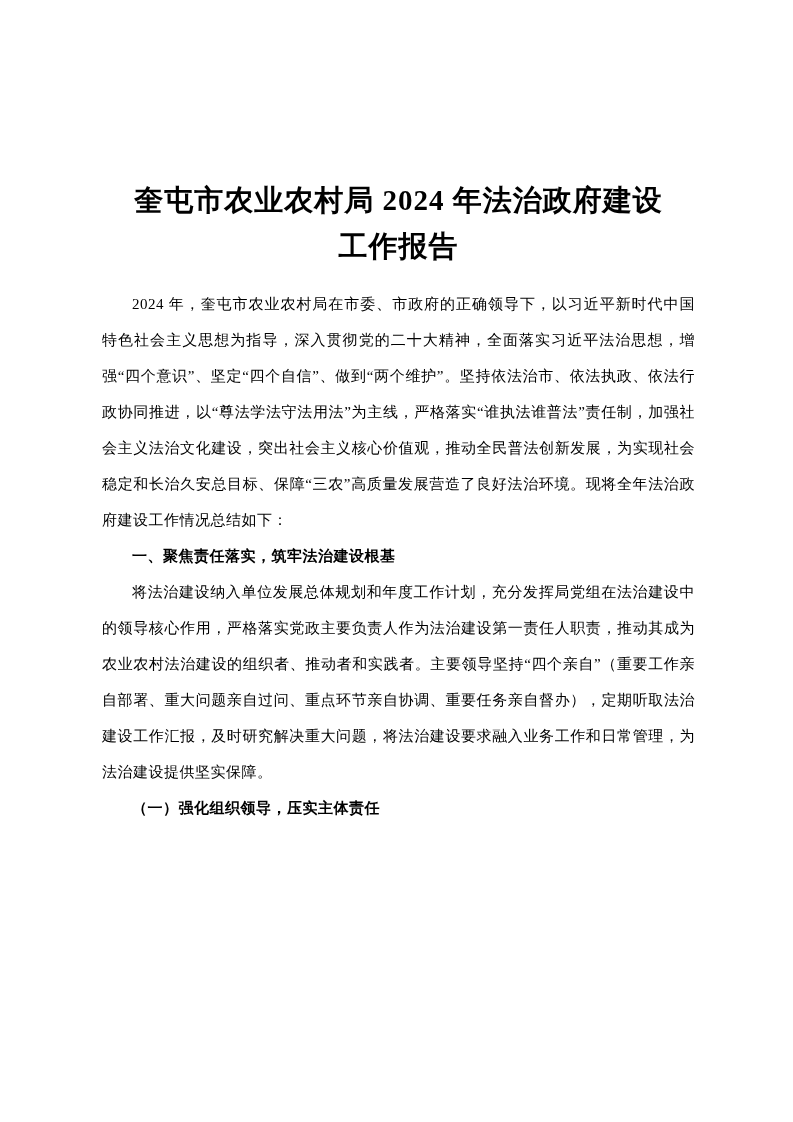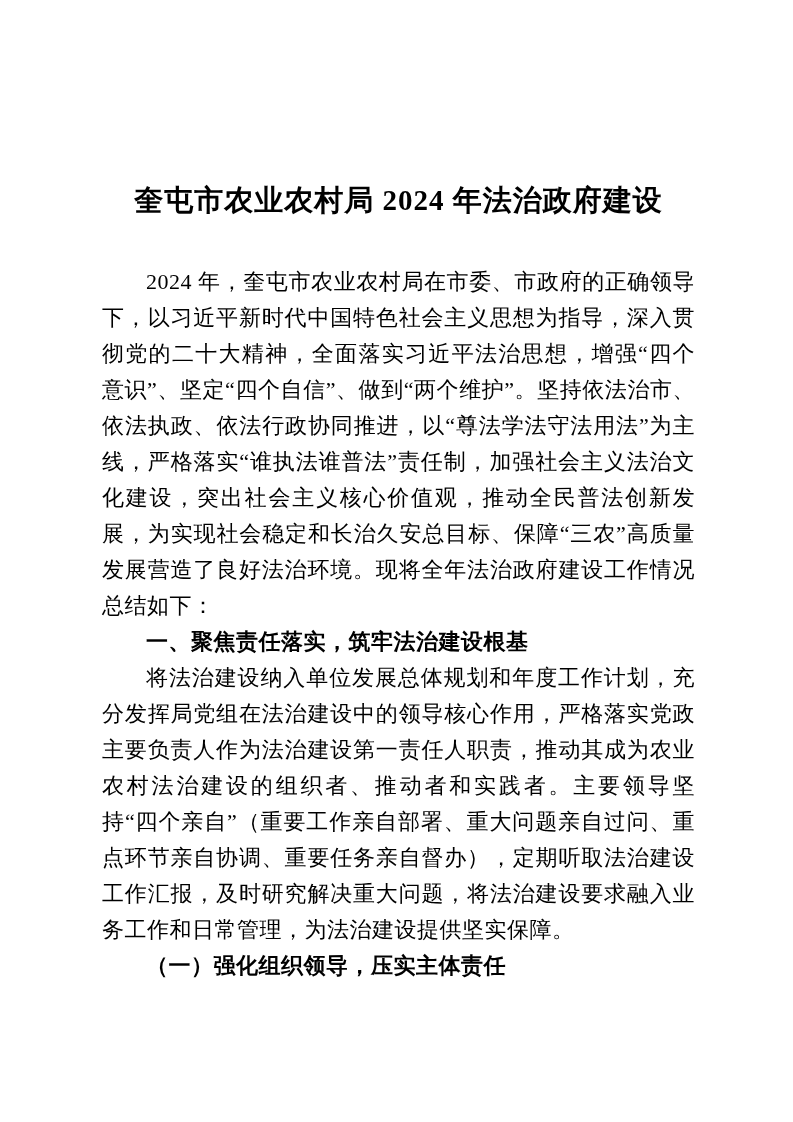--- a/index.html
+++ b/index.html
@@ -16,53 +16,54 @@
   .page {
     box-sizing: border-box;
     position: relative;
     width: 793px;
     height: 1122px;
     padding: 177px 98px 40px 102px;
     overflow: hidden;
     background: #ffffff;
   }
   .doc-title {
-    margin: 0 0 41px 0;
+    margin: 0 0 17px 0;
     font-size: 29px;
     line-height: 46px;
     font-weight: 700;
     text-align: center;
     letter-spacing: 1px;
   }
   .title-line {
     display: block;
   }
   .para {
     margin: 0;
-    font-size: 22px;
+    font-size: 15px;
     line-height: 36px;
     text-align: justify;
     text-justify: inter-ideograph;
     text-indent: 2em;
     letter-spacing: 0.5px;
   }
   .heading-1 {
     font-weight: 700;
   }
   .heading-2 {
     font-weight: 700;
   }
 </style>
 </head>
 <body>
 
 <div class="page">
 
   <h1 class="doc-title">
     <span class="title-line">奎屯市农业农村局 2024 年法治政府建设</span>
+    <span class="title-line">工作报告</span>
   </h1>
 
   <p class="para">2024 年，奎屯市农业农村局在市委、市政府的正确领导下，以习近平新时代中国特色社会主义思想为指导，深入贯彻党的二十大精神，全面落实习近平法治思想，增强“四个意识”、坚定“四个自信”、做到“两个维护”。坚持依法治市、依法执政、依法行政协同推进，以“尊法学法守法用法”为主线，严格落实“谁执法谁普法”责任制，加强社会主义法治文化建设，突出社会主义核心价值观，推动全民普法创新发展，为实现社会稳定和长治久安总目标、保障“三农”高质量发展营造了良好法治环境。现将全年法治政府建设工作情况总结如下：</p>
 
   <p class="para heading-1">一、聚焦责任落实，筑牢法治建设根基</p>
 
   <p class="para">将法治建设纳入单位发展总体规划和年度工作计划，充分发挥局党组在法治建设中的领导核心作用，严格落实党政主要负责人作为法治建设第一责任人职责，推动其成为农业农村法治建设的组织者、推动者和实践者。主要领导坚持“四个亲自”（重要工作亲自部署、重大问题亲自过问、重点环节亲自协调、重要任务亲自督办），定期听取法治建设工作汇报，及时研究解决重大问题，将法治建设要求融入业务工作和日常管理，为法治建设提供坚实保障。</p>
 
   <p class="para heading-2">（一）强化组织领导，压实主体责任</p>
 

